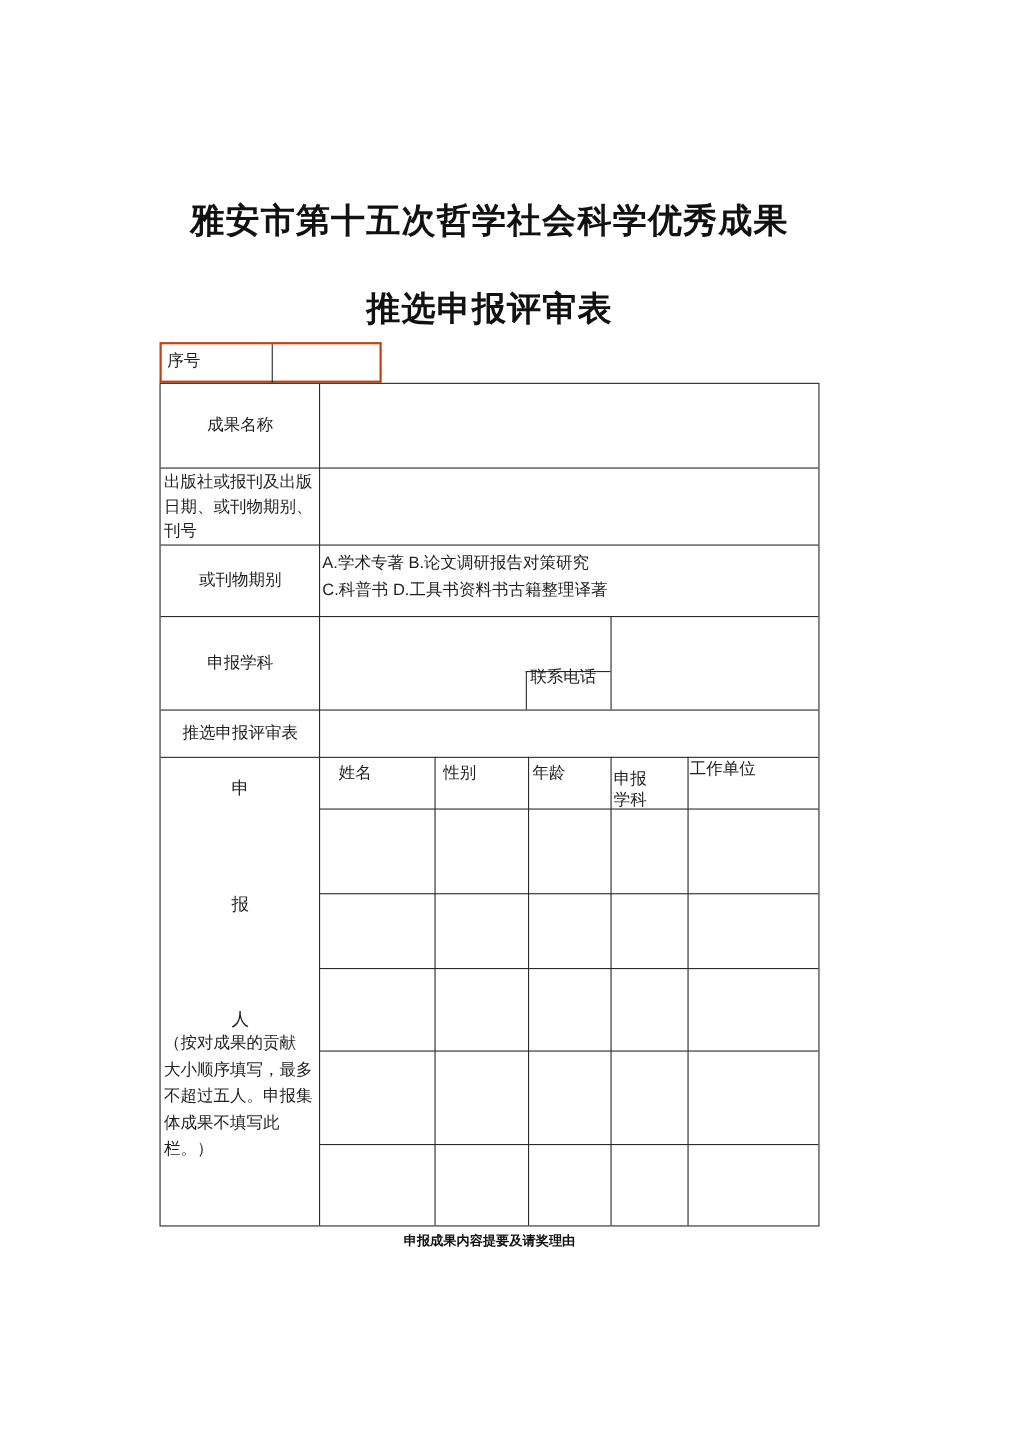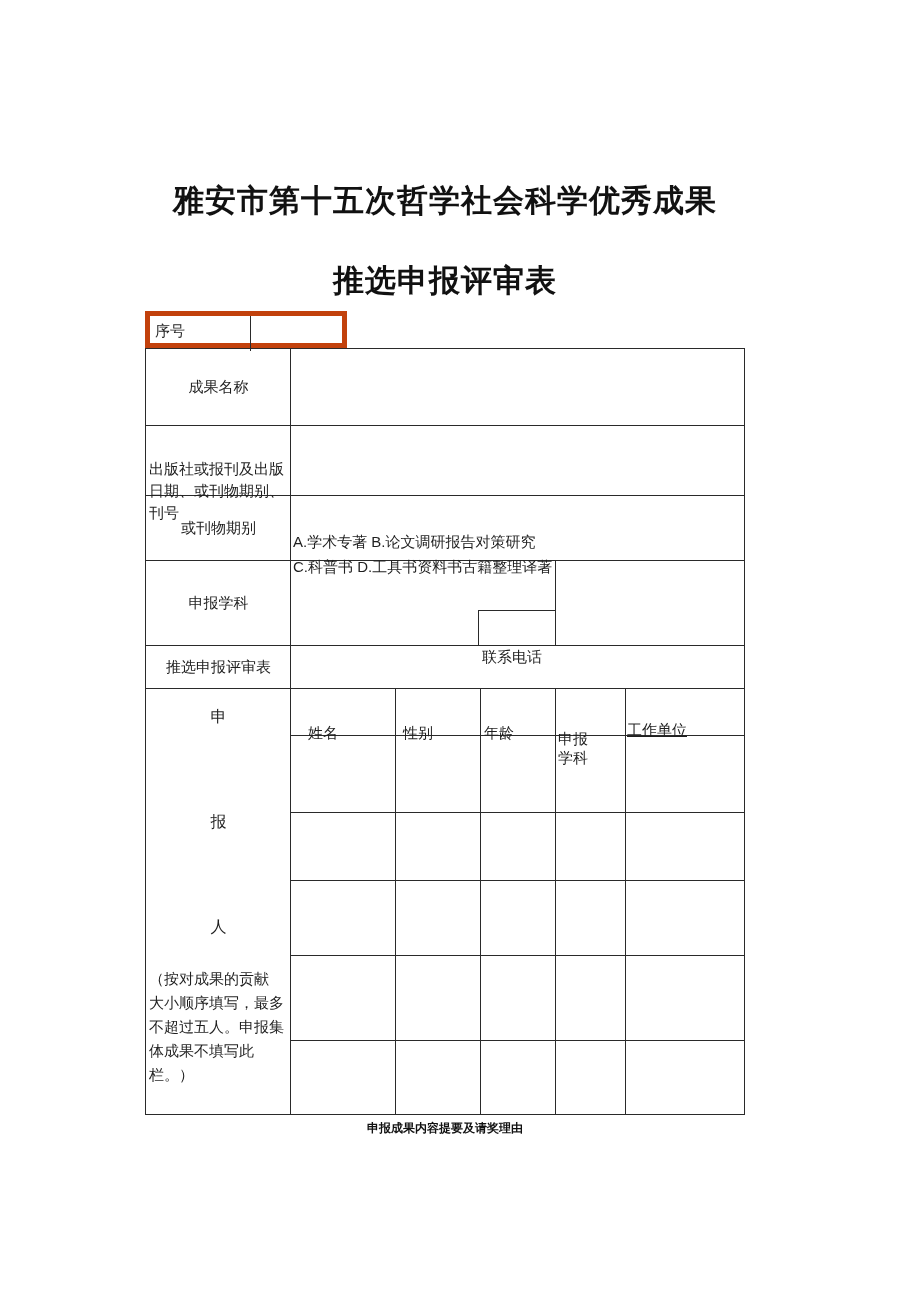--- a/index.html
+++ b/index.html
@@ -12,29 +12,29 @@
   .page { position:relative; width:920px; height:1301px; background:#ffffff; overflow:hidden; }
   .title {
     position:absolute; left:145px; width:600px;
     text-align:center; font-size:31px; font-weight:bold; letter-spacing:1px;
     color:#111;
   }
   .caption {
     position:absolute; left:145px; width:600px; text-align:center;
     font-size:12px; font-weight:bold; color:#111;
   }
-  .serial-box { position:absolute; left:145px; top:311px; width:202px; height:37px; border:5px solid #c2410c; }
+  .serial-box { position:absolute; left:145px; top:311px; width:202px; height:37px; border:2px solid #c2410c; }
   .table { position:absolute; left:145px; top:348px; width:600px; height:767px; border:1px solid #2a2a2a; }
   .hline { position:absolute; height:1px; background:#2a2a2a; }
   .vline { position:absolute; width:1px; background:#2a2a2a; }
   .cell-label {
     position:absolute; display:flex; align-items:center; justify-content:center;
     font-size:15px; text-align:center; line-height:22px;
   }
-  .text { position:absolute; font-size:15px; line-height:22px; white-space:pre-line;margin-top:30px; }
+  .text { position:absolute; font-size:15px; line-height:22px; white-space:pre-line; }
   .vchar { position:absolute; left:0; width:145px; text-align:center; font-size:16px; }
   .fill-cell { position:absolute; background:transparent; }
 </style>
 </head>
 <body>
 
 <div class="page">
 
   <div class="title" style="top:180px">雅安市第十五次哲学社会科学优秀成果</div>
   <div class="title" style="top:260px">推选申报评审表</div>
@@ -73,29 +73,29 @@
 日期、或刊物期别、
 刊号</div>
 
     <div class="cell-label" style="left:0;top:146px;width:145px;height:65px;">或刊物期别</div>
 
     <div class="text" style="left:147px;top:152px;white-space:nowrap;">A.学术专著 B.论文调研报告对策研究</div>
     <div class="text" style="left:147px;top:177px;white-space:nowrap;">C.科普书 D.工具书资料书古籍整理译著</div>
 
     <div class="cell-label" style="left:0;top:211px;width:145px;height:85px;">申报学科</div>
 
-    <div class="text" style="left:336px;top:267px;white-space:nowrap;">联系电话</div>
+    <div class="text" style="left:336px;top:256px;white-space:nowrap;">联系电话</div>
 
     <div class="cell-label" style="left:0;top:296px;width:145px;height:43px;">推选申报评审表</div>
 
     <div class="text" style="left:162px;top:343px;">姓名</div>
     <div class="text" style="left:257px;top:343px;">性别</div>
     <div class="text" style="left:338px;top:343px;">年龄</div>
     <div class="text" style="left:412px;top:350px;width:34px;line-height:19px;">申报学科</div>
-    <div class="text" style="left:481px;top:340px;text-decoration:underline;">工作单位</div>
+    <div class="text" style="left:481px;top:340px;">工作单位</div>
 
     <div class="vchar" style="top:358px;">申</div>
     <div class="vchar" style="top:463px;">报</div>
     <div class="vchar" style="top:568px;">人</div>
     <div class="text" style="left:3px;top:588px;width:141px;line-height:24px;">（按对成果的贡献
 大小顺序填写，最多
 不超过五人。申报集
 体成果不填写此
 栏。）</div>
 

